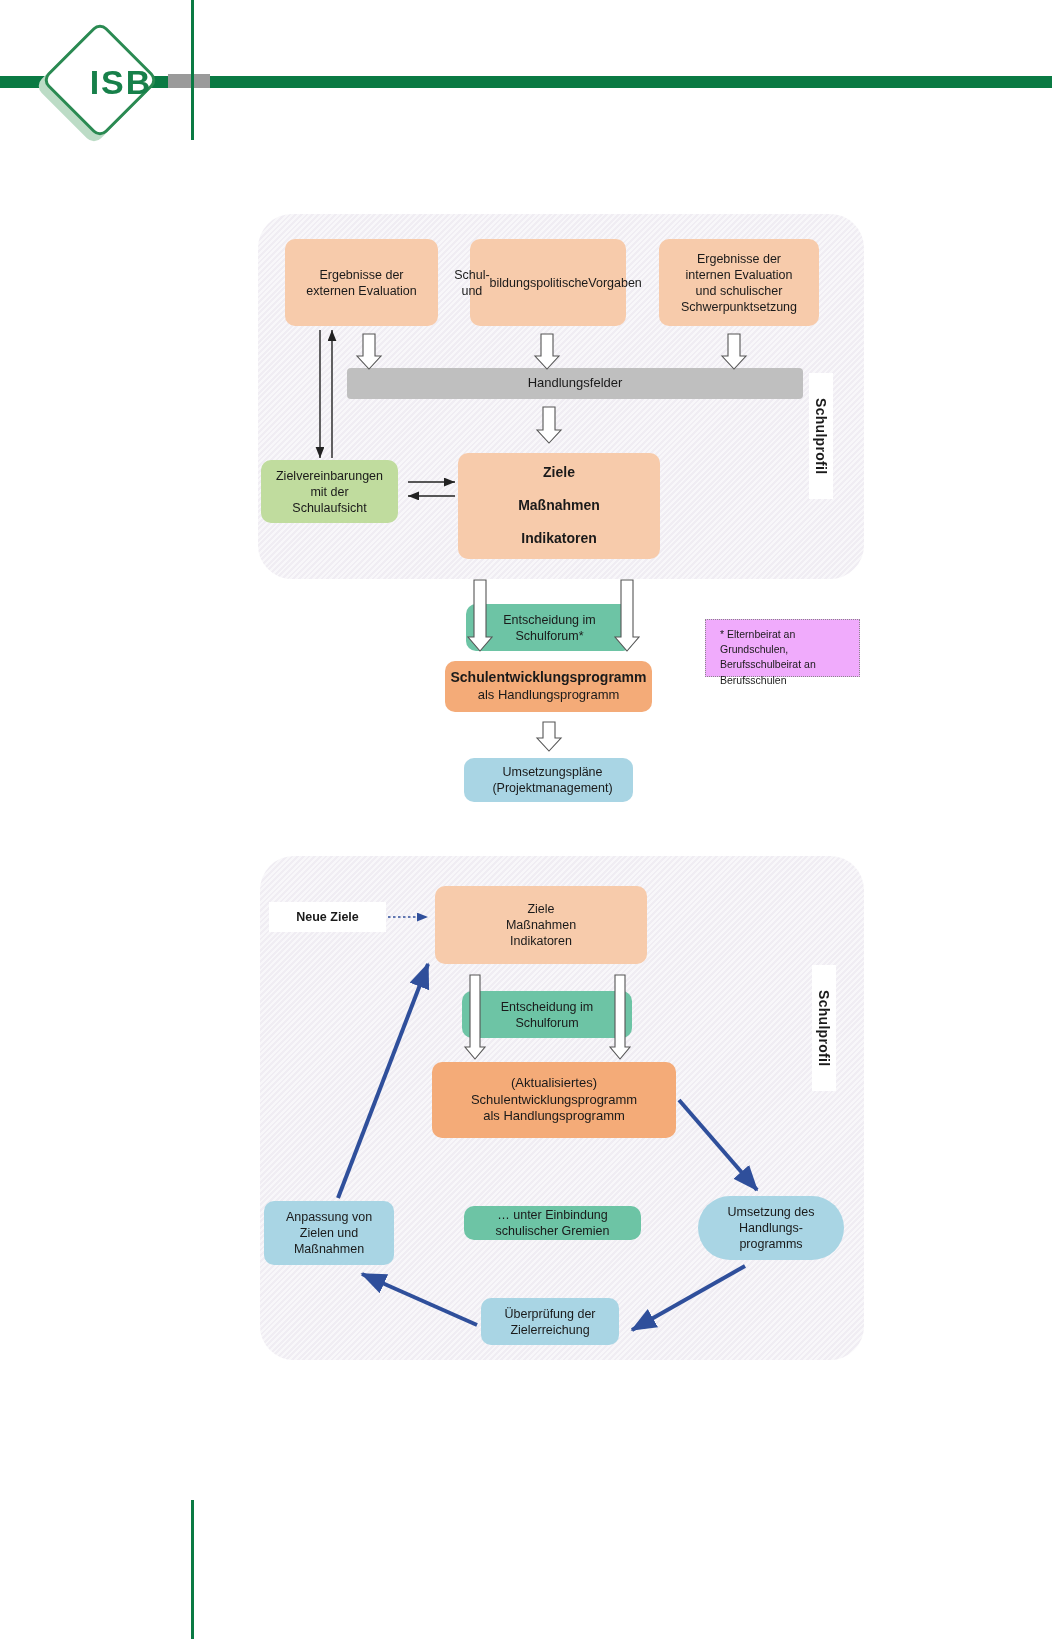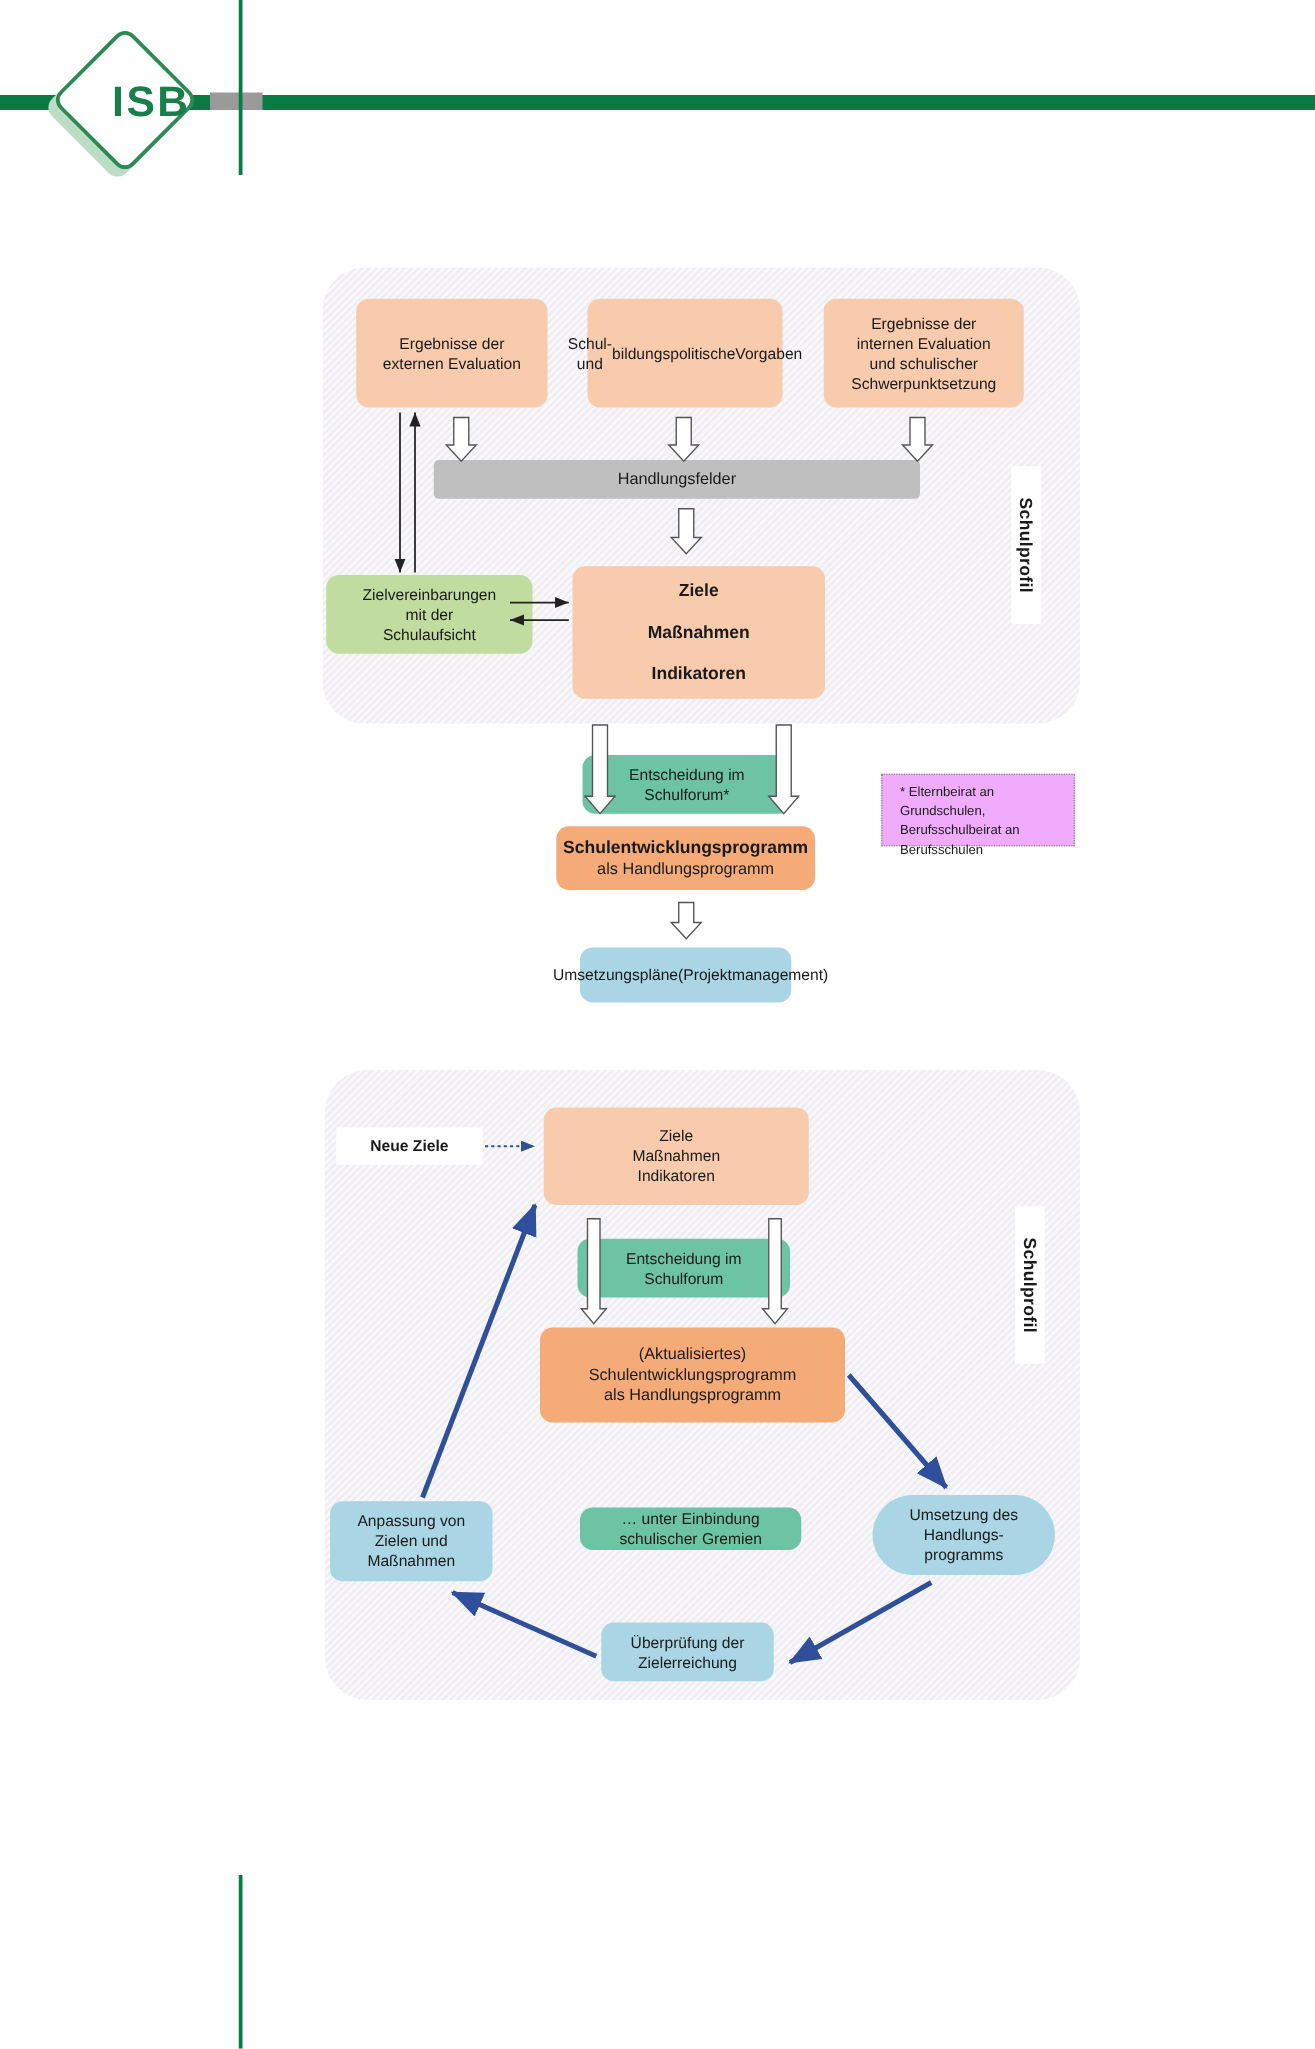--- a/index.html
+++ b/index.html
@@ -92,23 +92,23 @@
   <div>Vorgaben</div>
 </div>
 
 <div class="abs node n-orange" style="left:659px;top:239px;width:160px;height:87px;flex-direction:column;">
   <div>Ergebnisse der</div>
   <div>internen Evaluation</div>
   <div>und schulischer</div>
   <div>Schwerpunktsetzung</div>
 </div>
 
-<div class="abs node n-grey" style="left:347px;top:368px;width:389px;height:31px;">Handlungsfelder</div>
-
-<div class="abs node n-green" style="left:261px;top:460px;width:165px;height:63px;flex-direction:column;">
+<div class="abs node n-grey" style="left:347px;top:368px;width:456px;height:31px;">Handlungsfelder</div>
+
+<div class="abs node n-green" style="left:261px;top:460px;width:137px;height:63px;flex-direction:column;">
   <div>Zielvereinbarungen</div>
   <div>mit der</div>
   <div>Schulaufsicht</div>
 </div>
 
 <div class="abs node n-orange bold" style="left:458px;top:453px;width:202px;height:106px;flex-direction:column;justify-content:space-around;font-size:14px;">
   <div>Ziele</div>
   <div>Maßnahmen</div>
   <div>Indikatoren</div>
 </div>
@@ -116,21 +116,21 @@
 <div class="abs node n-teal" style="left:466px;top:604px;width:167px;height:47px;flex-direction:column;">
   <div>Entscheidung im</div>
   <div>Schulforum*</div>
 </div>
 
 <div class="abs node n-orange-strong" style="left:445px;top:661px;width:207px;height:51px;flex-direction:column;">
   <div class="bold" style="font-size:14px;">Schulentwicklungsprogramm</div>
   <div style="font-size:13px;">als Handlungsprogramm</div>
 </div>
 
-<div class="abs node n-blue" style="left:464px;top:758px;width:169px;height:44px;padding-left:14px;">
+<div class="abs node n-blue" style="left:464px;top:758px;width:169px;height:44px;flex-direction:column;padding-left:14px;">
   <div>Umsetzungspläne</div>
   <div>(Projektmanagement)</div>
 </div>
 
 <div class="abs footnote" style="left:705px;top:619px;width:155px;height:58px;">
   <div>* Elternbeirat an</div>
   <div>Grundschulen,</div>
   <div>Berufsschulbeirat an</div>
   <div>Berufsschulen</div>
 </div>

